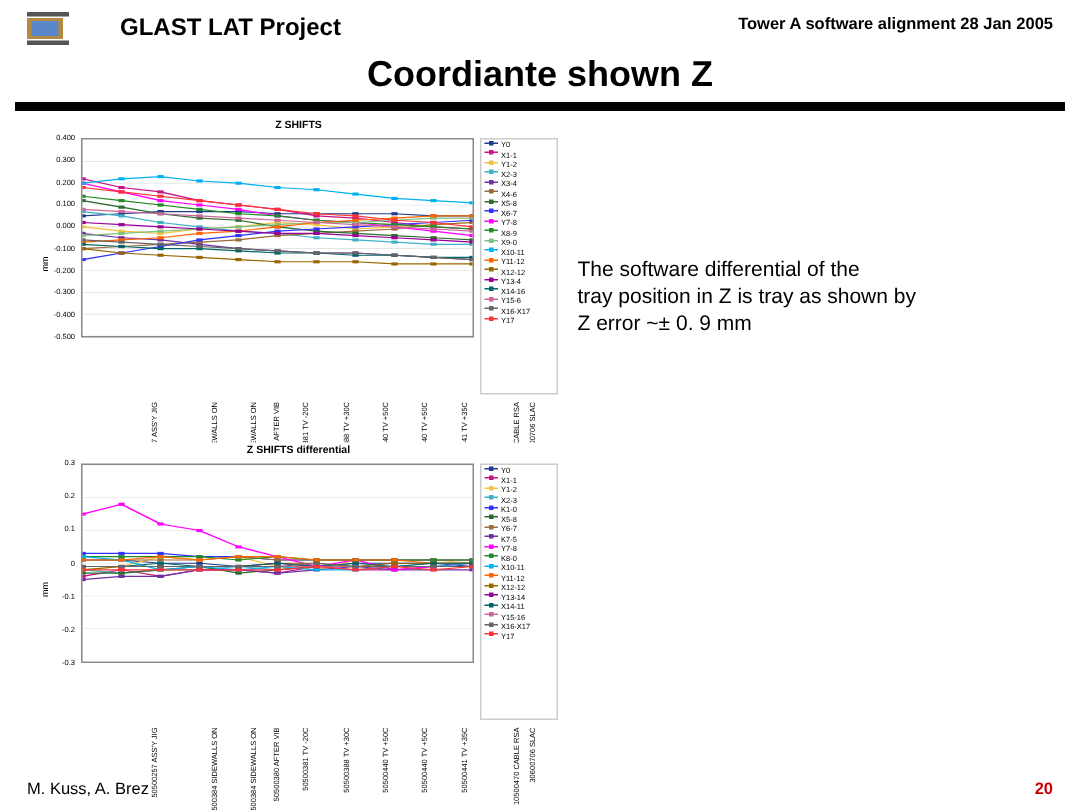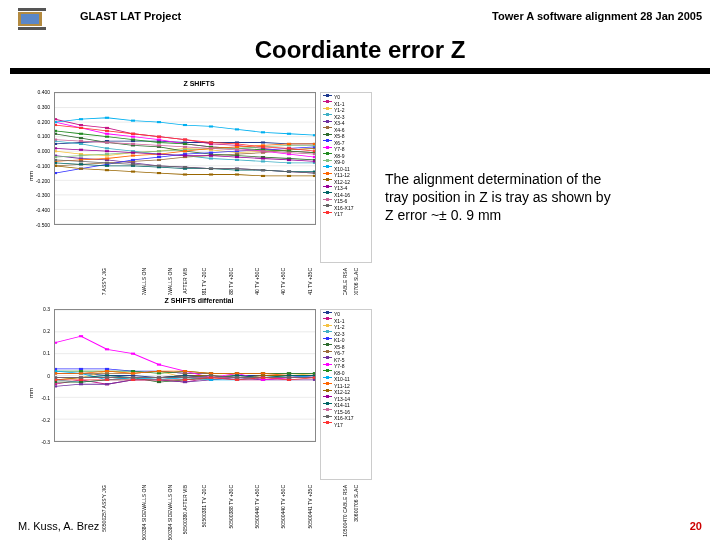--- a/index.html
+++ b/index.html
@@ -23,21 +23,21 @@
     position: absolute;
     left: 18px;
     top: 0;
     width: 28px;
     height: 22px;
   }
   .proj {
     position: absolute;
     left: 80px;
     top: 2px;
-    font-size: 11px;
+    font-size: 16px;
     font-weight: bold;
     color: #000;
     text-align: right;
   }
   .meta {
     position: absolute;
     right: 18px;
     top: 2px;
     font-size: 11px;
     font-weight: bold;
@@ -198,21 +198,21 @@
   <svg class="logo" viewBox="0 0 28 22">
     <rect x="0" y="4" width="24" height="14" fill="#b38a40"></rect>
     <rect x="3" y="6" width="18" height="10" fill="#5a87c8"></rect>
     <rect x="0" y="0" width="28" height="3" fill="#555"></rect>
     <rect x="0" y="19" width="28" height="3" fill="#555"></rect>
   </svg>
   <div class="proj">GLAST LAT Project</div>
   <div class="meta">Tower A software alignment 28 Jan 2005</div>
 </div>
 
-<div class="title">Coordiante error Z</div>
+<div class="title">Coordiante shown Z</div>
 <div class="rule"></div>
 
 <div class="chart-shell" id="chart0" style="left:24px; top:78px; width:350px; height:195px;">
   <div class="chart-title">Z SHIFTS</div>
   <div class="ylab">mm</div>
   <div class="yticks">
       <div style="top: 0%;">0.400</div>
       <div style="top: 11.1111%;">0.300</div>
       <div style="top: 22.2222%;">0.200</div>
       <div style="top: 33.3333%;">0.100</div>
@@ -880,19 +880,19 @@
         <span>X16-X17</span>
       </div>
       <div class="row">
         <span class="sw" style="color: rgb(255, 51, 51); border-color: rgb(255, 51, 51);"></span>
         <span>Y17</span>
       </div>
     </div>
 </div>
 
 <div class="commentary">
-  <div>The alignment determination of the</div>
+  <div>The software differential of the</div>
   <div>tray position in Z is tray as shown by</div>
   <div>Z error ~± 0. 9 mm</div>
 </div>
 
 <div class="footer-left">M. Kuss, A. Brez</div>
 <div class="footer-right">20</div>
 
 </body></html>

